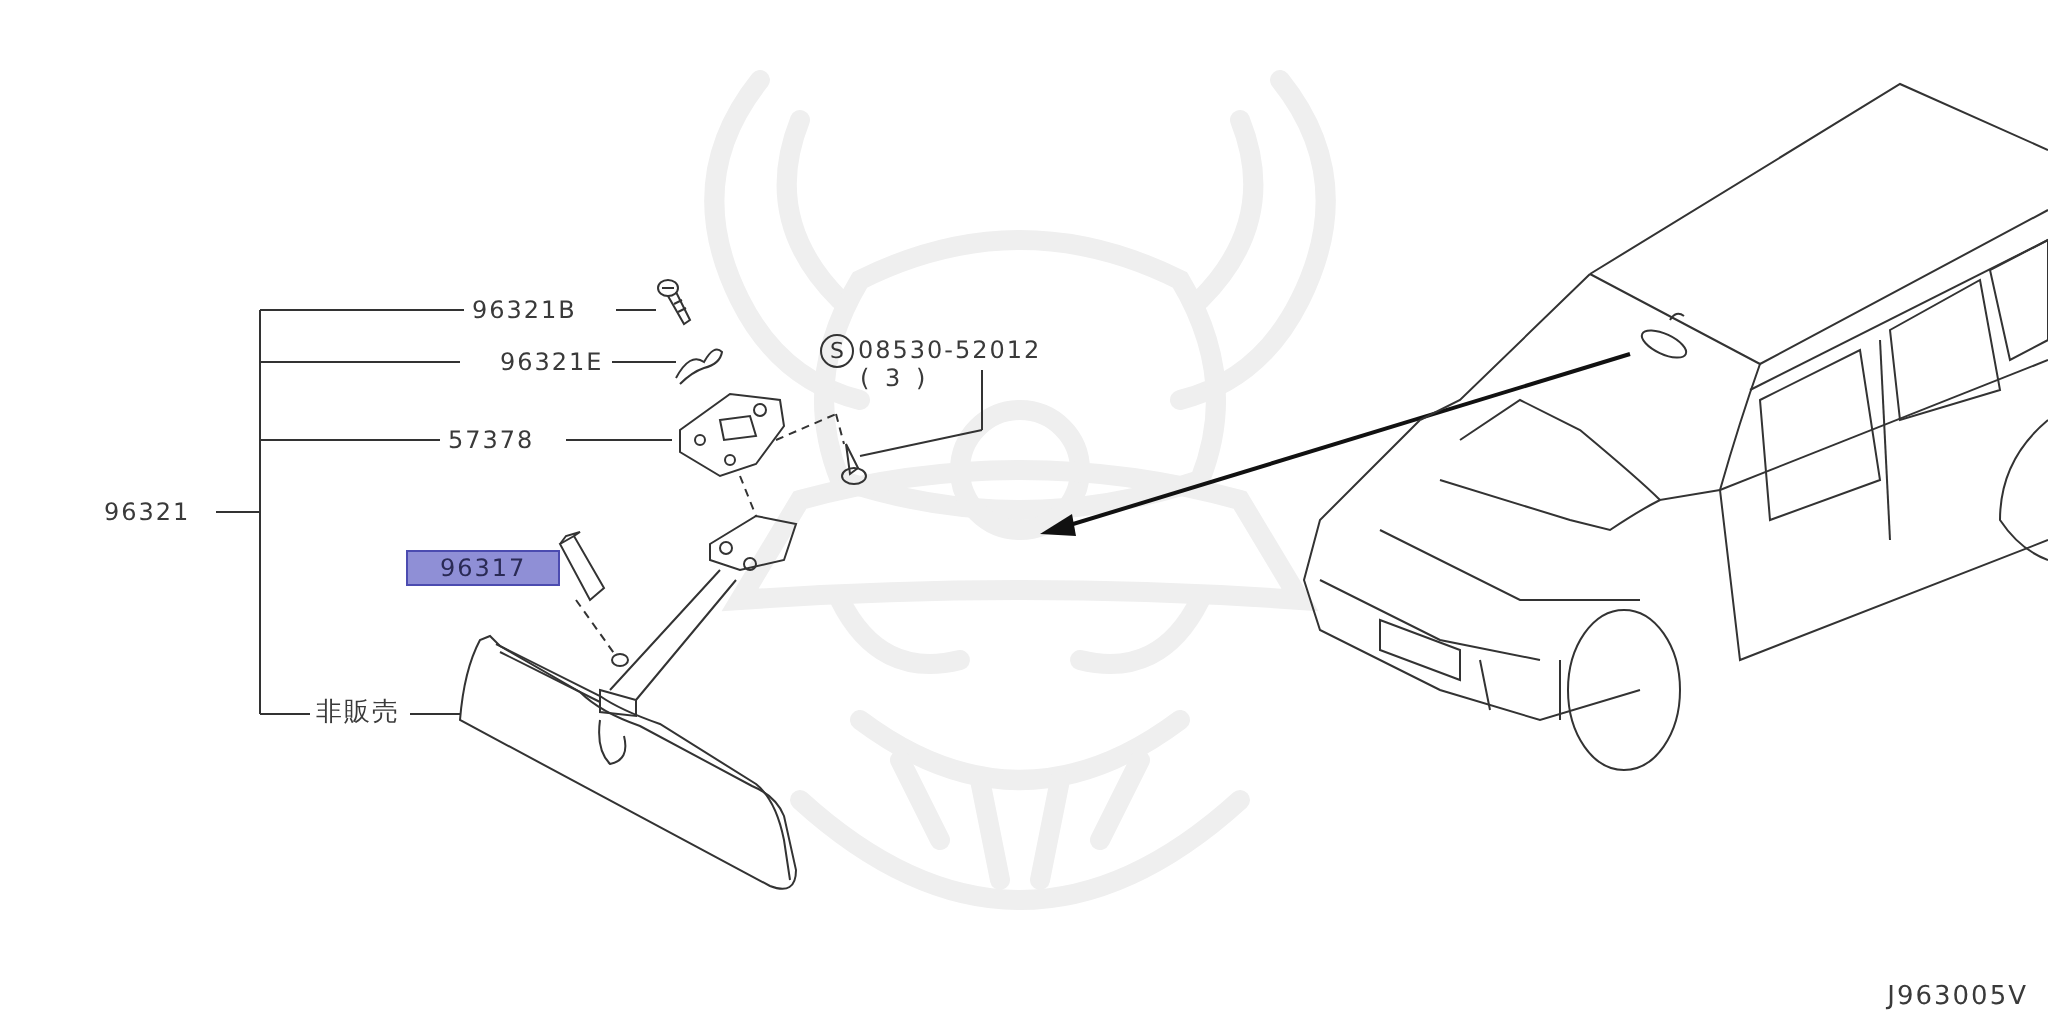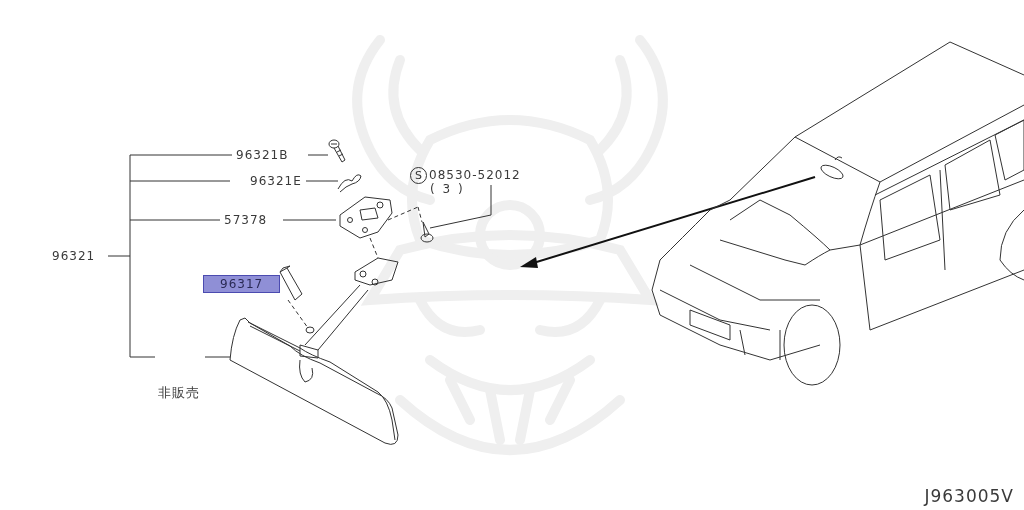--- a/index.html
+++ b/index.html
@@ -3,22 +3,22 @@
 <meta charset="utf-8">
 <style>
   html, body { margin:0; padding:0; background:#ffffff; }
   body { width:1024px; height:510px; position:relative; overflow:hidden;
          font-family:"DejaVu Sans", sans-serif; color:#333; }
   #canvas { position:absolute; left:0; top:0; width:1024px; height:510px; }
   .lbl { position:absolute; font-family:"DejaVu Sans", sans-serif; font-size:12px;
          color:#3a3a3a; letter-spacing:1px; line-height:16px; white-space:nowrap; }
   .lbl.hl { background:#8f8fd6; border:1px solid #4b4bb0; color:#2a2a55; padding:0 16px; }
   .lbl.small { font-size:12px; letter-spacing:2px; }
-  .lbl.jp { font-size:13px; letter-spacing:1px;margin-top:36px; }
-  .code { position:absolute; right:10px; bottom:4px; font-size:17px; letter-spacing:1px;
+  .lbl.jp { font-size:13px; letter-spacing:1px; }
+  .code { position:absolute; right:10px; bottom:4px; font-size:13px; letter-spacing:1px;
           color:#3a3a3a; font-family:"DejaVu Sans", sans-serif; }
   svg line, svg path, svg polyline, svg ellipse, svg rect, svg circle, svg polygon {
     vector-effect: non-scaling-stroke;
   }
 </style>
 </head>
 <body>
 
 <div id="canvas">
 

